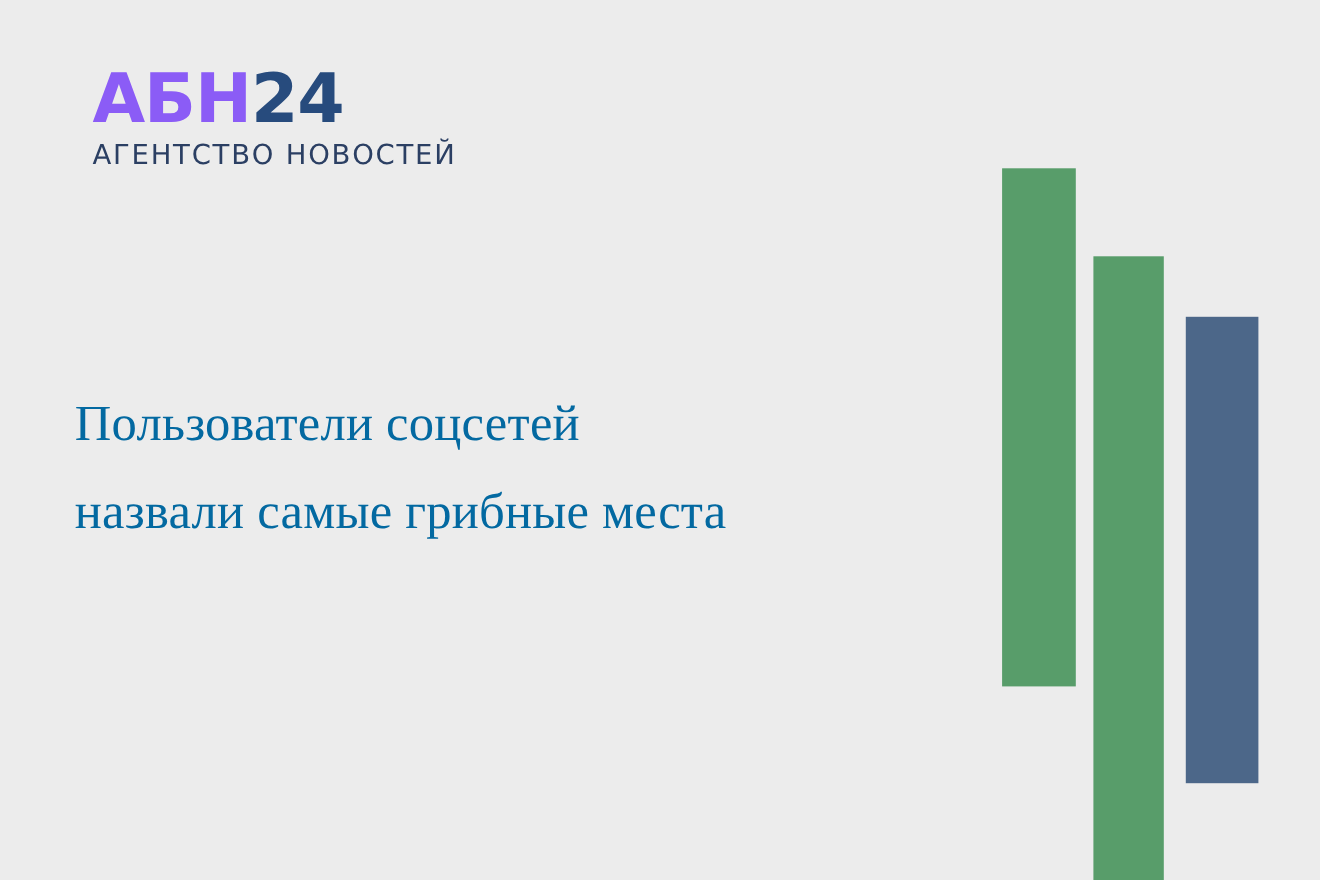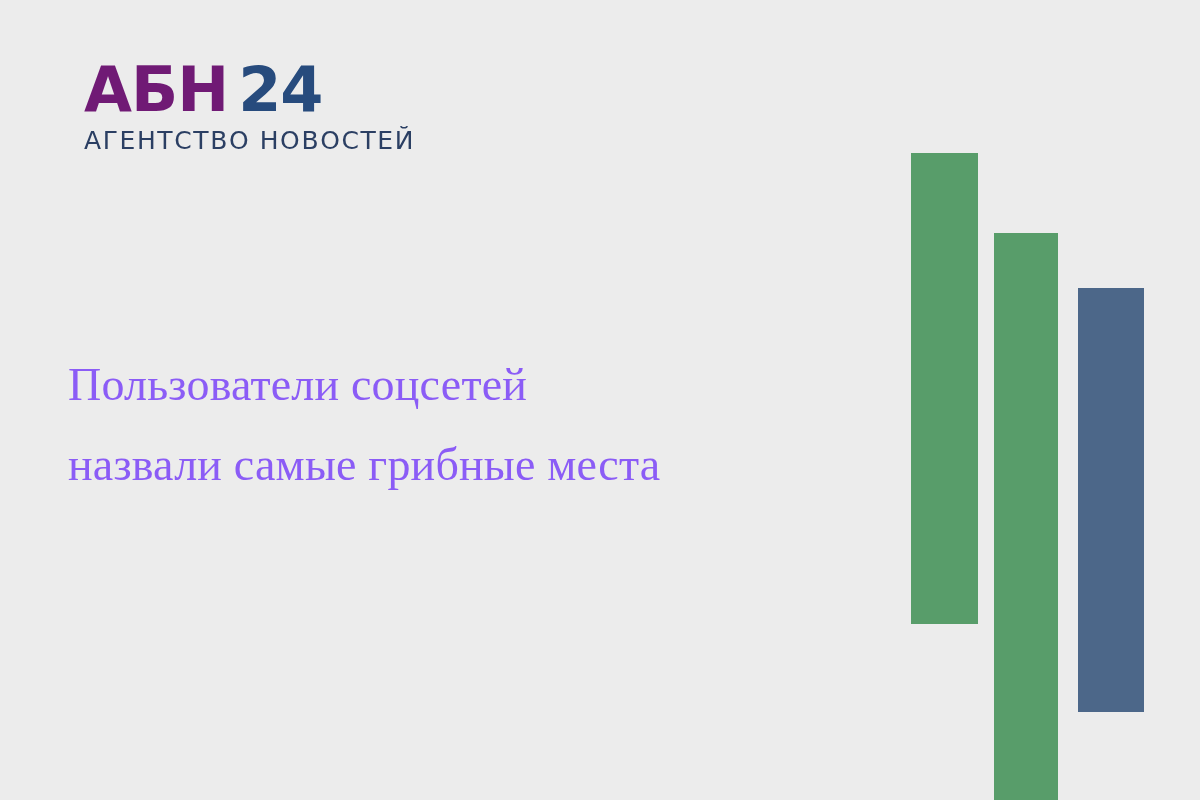--- a/index.html
+++ b/index.html
@@ -33,26 +33,26 @@
     font-family: "DejaVu Sans", sans-serif;
     font-weight: 700;
     font-size: 62px;
     line-height: 64px;
     letter-spacing: -1px;
     white-space: nowrap;
     display: block;
     height: 64px;
   }
   .logo-abn {
-    color: #701a75;
+    color: #8b5cf6;
     font-style: normal;
   }
   .logo-24 {
     color: #274b7d;
-    margin-left: 10px;
+    margin-left: 0;
   }
   .logo-tagline {
     display: block;
     margin-top: 4px;
     font-family: "DejaVu Sans", sans-serif;
     font-weight: 400;
     font-size: 25px;
     line-height: 30px;
     letter-spacing: 1.6px;
     color: #2b3f63;
@@ -62,21 +62,21 @@
   
   .headline {
     position: absolute;
     left: 68px;
     top: 345px;
     width: 800px;
     font-family: "Liberation Serif", "DejaVu Serif", serif;
     font-weight: 400;
     font-size: 46px;
     line-height: 80px;
-    color: #8b5cf6;
+    color: #0369a1;
     letter-spacing: 0.2px;
   }
   .headline-line {
     display: block;
     white-space: nowrap;
   }
 
   
   .bars {
     position: absolute;

